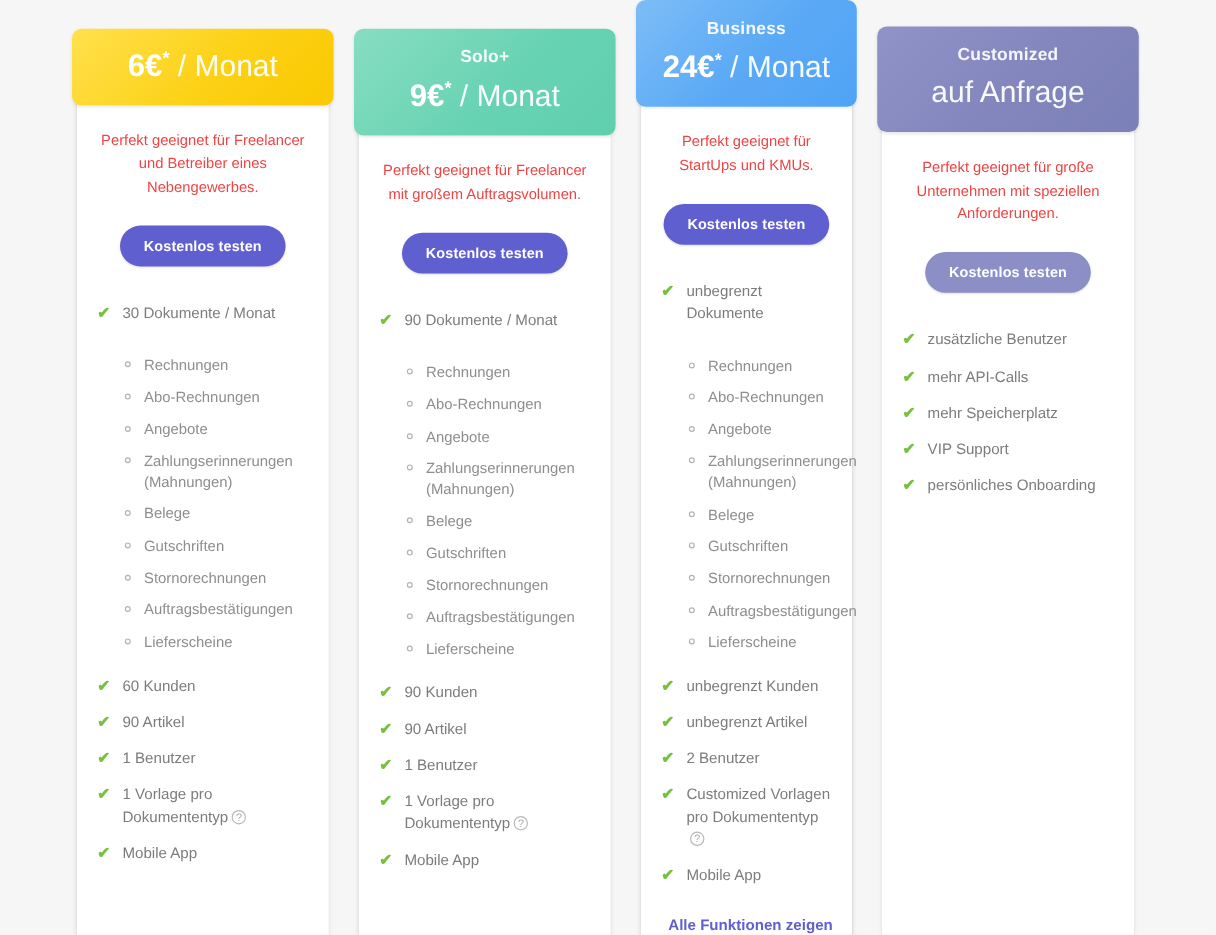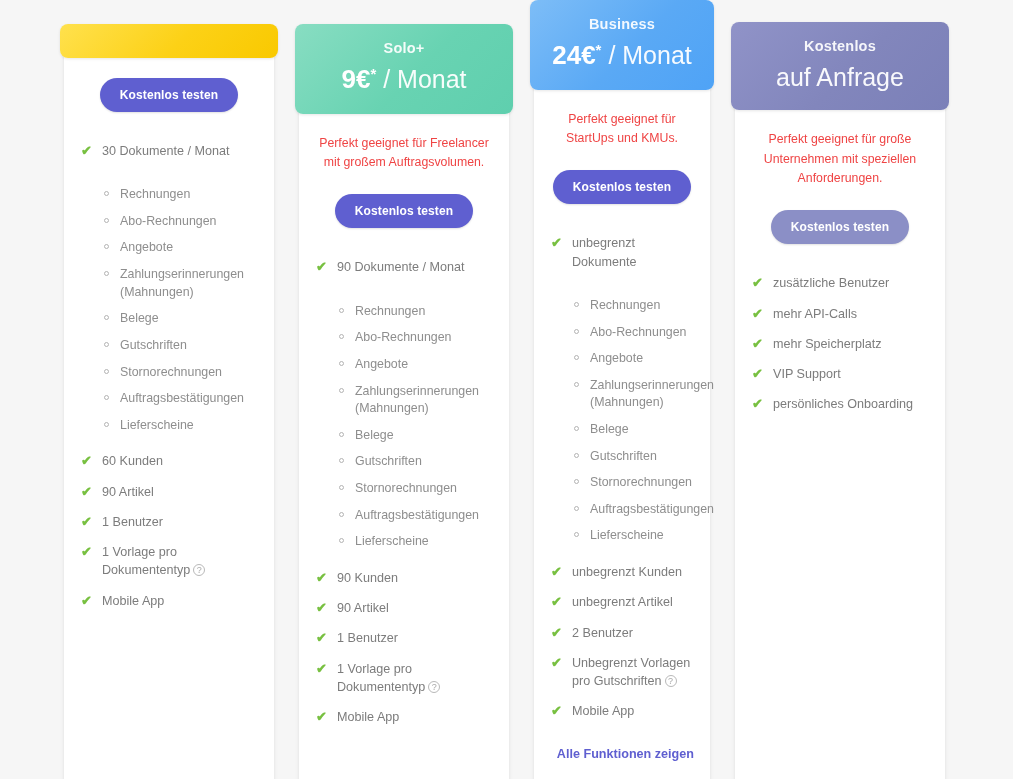--- a/index.html
+++ b/index.html
@@ -179,22 +179,24 @@
     cursor: pointer;
   }
 </style>
 </head>
 <body>
 
 <div class="page">
   <div class="pricing-grid" id="pricing-grid">
       <div class="card" style="margin-top: 30px;">
         <div class="card-header theme-solo">
-        </div>
-        <div class="card-body">
+          <div class="plan-price"><span class="amount">6€</span><span class="star">*</span> <span class="per">/ Monat</span></div>
+        </div>
+        <div class="card-body">
+          <p class="tagline">Perfekt geeignet für Freelancer und Betreiber eines Nebengewerbes.</p>
           <div class="cta-wrap"><button class="cta-button cta-primary">Kostenlos testen</button></div>
           <ul class="feature-list">
             <li class="feature-item"><span class="tick">✔</span><span>30 Dokumente / Monat</span></li>
             <ul class="sub-list">
               <li class="sub-item"><span class="dot"></span><span>Rechnungen</span></li>
               <li class="sub-item"><span class="dot"></span><span>Abo-Rechnungen</span></li>
               <li class="sub-item"><span class="dot"></span><span>Angebote</span></li>
               <li class="sub-item"><span class="dot"></span><span>Zahlungserinnerungen (Mahnungen)</span></li>
               <li class="sub-item"><span class="dot"></span><span>Belege</span></li>
               <li class="sub-item"><span class="dot"></span><span>Gutschriften</span></li>
@@ -256,29 +258,29 @@
               <li class="sub-item"><span class="dot"></span><span>Zahlungserinnerungen (Mahnungen)</span></li>
               <li class="sub-item"><span class="dot"></span><span>Belege</span></li>
               <li class="sub-item"><span class="dot"></span><span>Gutschriften</span></li>
               <li class="sub-item"><span class="dot"></span><span>Stornorechnungen</span></li>
               <li class="sub-item"><span class="dot"></span><span>Auftragsbestätigungen</span></li>
               <li class="sub-item"><span class="dot"></span><span>Lieferscheine</span></li>
             </ul>
             <li class="feature-item"><span class="tick">✔</span><span>unbegrenzt Kunden</span></li>
             <li class="feature-item"><span class="tick">✔</span><span>unbegrenzt Artikel</span></li>
             <li class="feature-item"><span class="tick">✔</span><span>2 Benutzer</span></li>
-            <li class="feature-item"><span class="tick">✔</span><span>Unbegrenzt Vorlagen pro Gutschriften</span><span class="help-icon">?</span></li>
+            <li class="feature-item"><span class="tick">✔</span><span>Customized Vorlagen pro Dokumententyp</span><span class="help-icon">?</span></li>
             <li class="feature-item"><span class="tick">✔</span><span>Mobile App</span></li>
           </ul>
           <a class="all-features">Alle Funktionen zeigen</a>
         </div>
       </div>
       <div class="card" style="margin-top: 28px;">
         <div class="card-header theme-customized">
-          <div class="plan-name">Kostenlos</div>
+          <div class="plan-name">Customized</div>
           <div class="plan-price"><span class="per">auf Anfrage</span></div>
         </div>
         <div class="card-body">
           <p class="tagline">Perfekt geeignet für große Unternehmen mit speziellen Anforderungen.</p>
           <div class="cta-wrap"><button class="cta-button cta-muted">Kostenlos testen</button></div>
           <ul class="feature-list">
             <li class="feature-item"><span class="tick">✔</span><span>zusätzliche Benutzer</span></li>
             <li class="feature-item"><span class="tick">✔</span><span>mehr API-Calls</span></li>
             <li class="feature-item"><span class="tick">✔</span><span>mehr Speicherplatz</span></li>
             <li class="feature-item"><span class="tick">✔</span><span>VIP Support</span></li>

